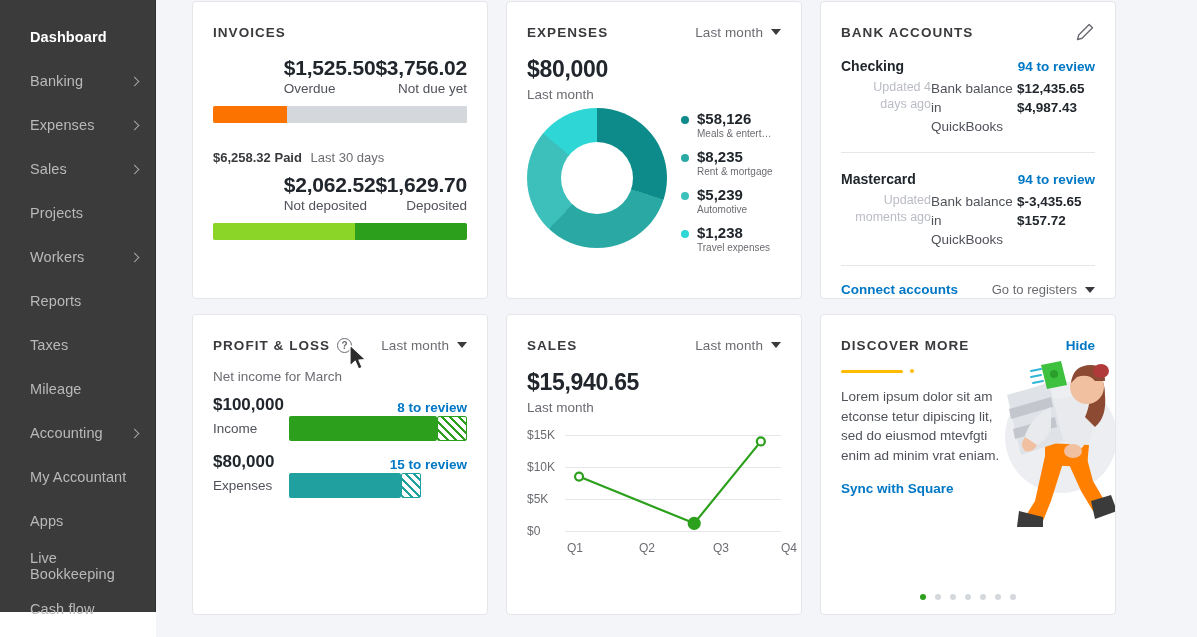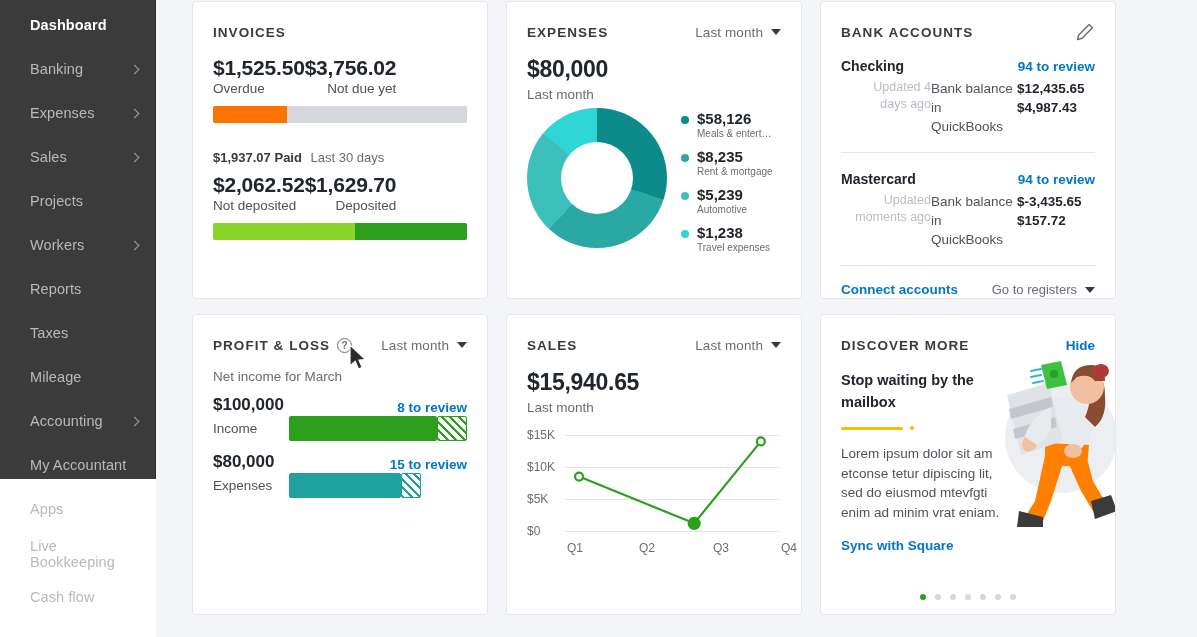--- a/index.html
+++ b/index.html
@@ -6,24 +6,24 @@
   html, body {
     width: 1197px; height: 637px;
     background: #ffffff;
     font-family: "Liberation Sans", sans-serif;
     overflow: hidden;
   }
   #app { position: relative; width: 1197px; height: 637px; display: flex; }
 
   
   #sidebar {
-    width: 156px; height: 479px;
+    width: 156px; height: 612px;
     background: #3b3b3b;
     flex: 0 0 156px;
-    padding-top: 4px;
+    padding-top: 16px;
     border-right: 1px solid #2f2f2f;
   }
   .nav-item {
     height: 44px;
     display: flex; align-items: center;
     padding: 0 14px 0 30px;
     color: #b9b9b9;
     font-size: 14.5px;
     letter-spacing: .1px;
     position: relative;
@@ -84,21 +84,21 @@
     border-right: 5px solid transparent;
     border-top: 6px solid #393a3d;
     margin-left: 2px;
   }
   .link-blue { color: #0077c5; font-size: 13.5px; cursor: pointer; }
 
   
   .inv-sub { font-size: 13px; color: #393a3d; margin-bottom: 8px; }
   .inv-sub b { font-weight: bold; }
   .inv-sub .muted { color: #6b6c72; margin-left: 5px; }
-  .inv-row { display: flex; justify-content: flex-start; align-items: flex-end; }
+  .inv-row { display: flex; justify-content: flex-end; align-items: flex-end; }
   .big-amt { font-size: 21px; font-weight: bold; color: #21262c; letter-spacing: -.2px; }
   .sm-lbl { font-size: 13.5px; color: #50525a; margin-top: 1px; }
   .bar {
     height: 17px; border-radius: 2px; overflow: hidden;
     display: flex; margin-top: 10px; background: #d4d7dc;
   }
   .bar span { display: block; height: 100%; }
   .block-gap { height: 27px; }
 
   
@@ -252,21 +252,21 @@
             </div>
           </div>
           <div class="bar" id="unpaid-bar">
               <span style="width: 29%; background: rgb(252, 115, 0);"></span>
               <span style="flex: 1 1 0%; background: rgb(212, 215, 220);"></span>
             </div>
 
           <div class="block-gap"></div>
 
           <div class="inv-sub">
-            <b>$1,937.07</b>
+            <b>$6,258.32</b>
             <b>Paid</b>
             <span class="muted">Last 30 days</span>
           </div>
 
           <div class="inv-row">
             <div>
               <div class="big-amt">$2,062.52</div>
               <div class="sm-lbl">Not deposited</div>
             </div>
             <div style="text-align:right">
@@ -460,21 +460,20 @@
         </div>
       </section>
 
       <section class="card">
         <div class="card-inner">
           <div class="card-head">
             <div class="card-title">DISCOVER MORE</div>
             <span class="link-blue" style="font-weight:bold">Hide</span>
           </div>
 
-          <div class="disc-head">Stop waiting by the mailbox</div>
           <div class="disc-rule">
             <span class="line"></span>
             <span class="dot"></span>
           </div>
           <div class="disc-body">Lorem ipsum dolor sit am etconse tetur dipiscing lit, sed do eiusmod mtevfgti enim ad minim vrat eniam.</div>
           <span class="disc-link">Sync with Square</span>
         </div>
 
         <svg class="illus" viewBox="0 0 130 180">
           <circle cx="72" cy="86" r="56" fill="#eceef1"></circle>

